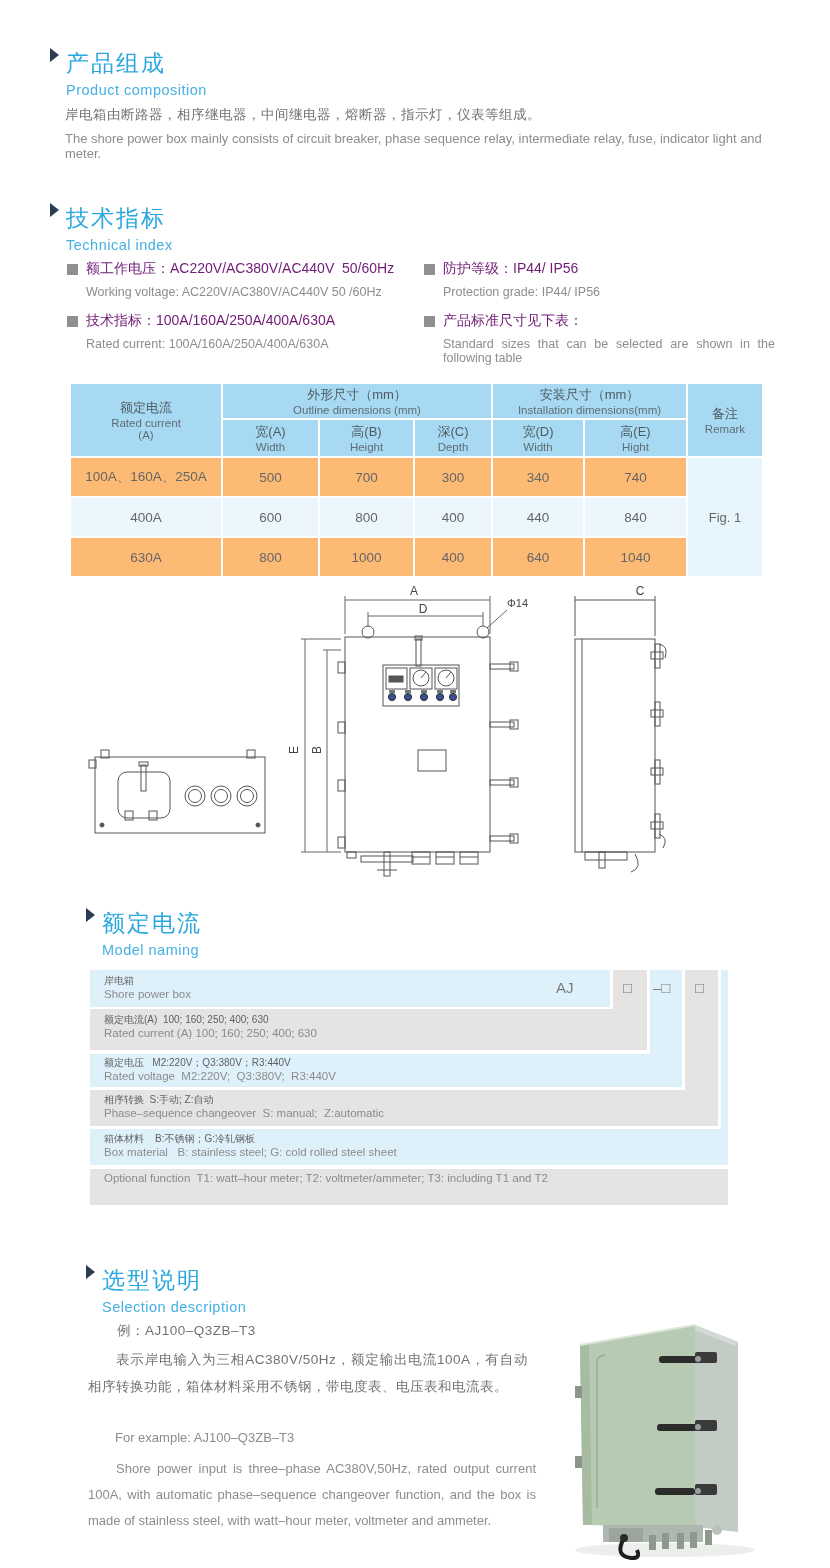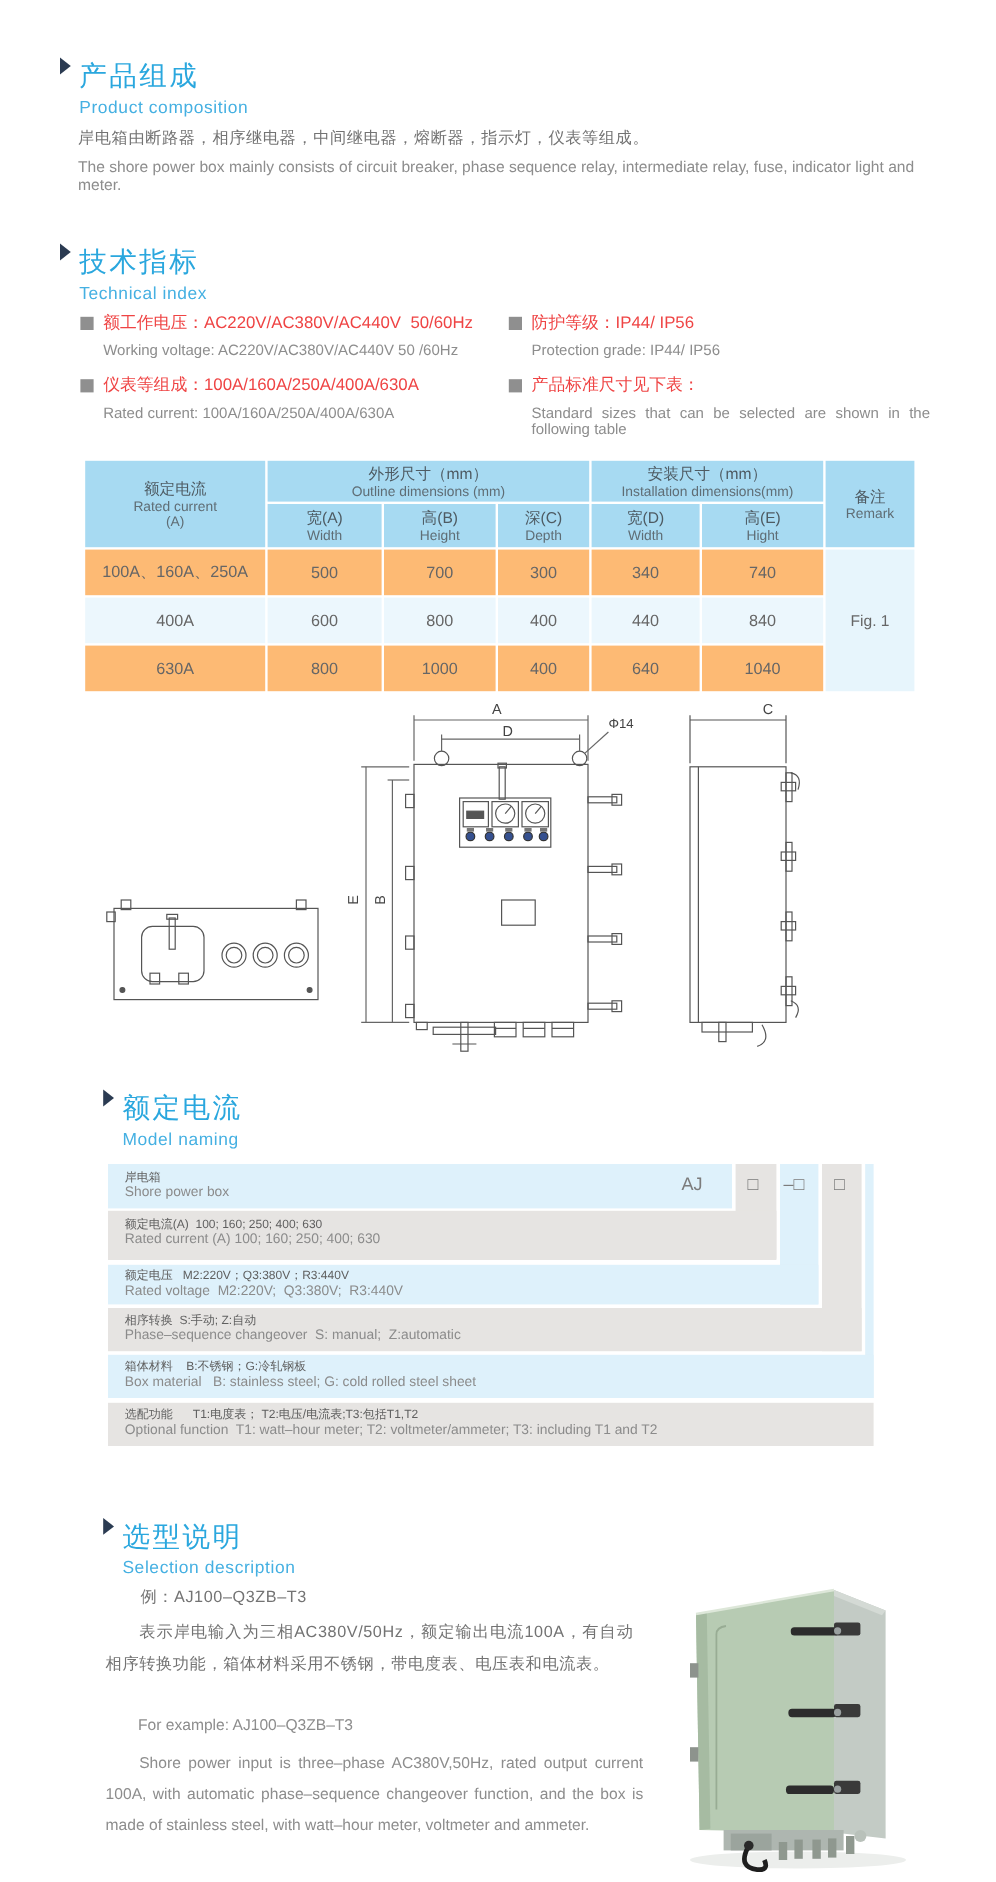--- a/index.html
+++ b/index.html
@@ -20,21 +20,21 @@
   }
   .title-cn { font-size:23px; color:#2aa7de; letter-spacing:2px; }
   .title-en { font-size:14.5px; color:#45b0e2; margin-left:16px; margin-top:3px; letter-spacing:0.5px; }
 
   .para-cn { font-size:13.5px; color:#737373; letter-spacing:0.5px; }
   .para-en { font-size:13px; color:#8d8d8d; }
 
   
   .bullet-line { position:absolute; display:flex; align-items:center; }
   .sq { width:11px; height:11px; background:#8f8f8f; margin-right:8px; flex:0 0 auto; }
-  .bullet-cn { font-size:14px; color:#ef4444; white-space:pre-wrap; }
+  .bullet-cn { font-size:14px; color:#701a75; white-space:pre-wrap; }
   .bullet-en { position:absolute; font-size:12.5px; color:#8d8d8d; white-space:pre-wrap; }
   .just { text-align:justify; }
 
   
   table.dims { position:absolute; left:69px; top:382px; border-collapse:separate; border-spacing:2px; table-layout:fixed; }
   table.dims td, table.dims th { text-align:center; vertical-align:middle; font-weight:normal; padding:2px 0; }
   .th-bg { background:#a7daf2; }
   .h-cn { display:block; font-size:13px; color:#4e5b63; }
   .h-en { display:block; font-size:11.5px; color:#5f6d75; }
   .row-a { background:#fdba74; }
@@ -81,21 +81,21 @@
   </div>
 
   <div class="bullet-line" style="left:67px; top:260px;">
     <span class="sq"></span>
     <span class="bullet-cn">额工作电压：AC220V/AC380V/AC440V  50/60Hz</span>
   </div>
   <div class="bullet-en" style="left:86px; top:285px; width:330px;">Working voltage: AC220V/AC380V/AC440V 50 /60Hz</div>
 
   <div class="bullet-line" style="left:67px; top:312px;">
     <span class="sq"></span>
-    <span class="bullet-cn">仪表等组成：100A/160A/250A/400A/630A</span>
+    <span class="bullet-cn">技术指标：100A/160A/250A/400A/630A</span>
   </div>
   <div class="bullet-en" style="left:86px; top:337px; width:330px;">Rated current: 100A/160A/250A/400A/630A</div>
 
   <div class="bullet-line" style="left:424px; top:260px;">
     <span class="sq"></span>
     <span class="bullet-cn">防护等级：IP44/ IP56</span>
   </div>
   <div class="bullet-en" style="left:443px; top:285px; width:330px;">Protection grade: IP44/ IP56</div>
 
   <div class="bullet-line" style="left:424px; top:312px;">
@@ -349,25 +349,24 @@
     </div>
     <div class="mrow bg-gray" style="top:120px; height:36px; width:628px; padding-top:3px;">
       <div class="m-cn">相序转换  S:手动; Z:自动</div>
       <div class="m-en">Phase–sequence changeover  S: manual;  Z:automatic</div>
     </div>
     <div class="mrow bg-blue" style="top:159px; height:36px; width:638px; padding-top:3px;">
       <div class="m-cn">箱体材料    B:不锈钢；G:冷轧钢板</div>
       <div class="m-en">Box material   B: stainless steel; G: cold rolled steel sheet</div>
     </div>
     <div class="mrow bg-gray" style="top:199px; height:36px; width:638px; padding-top:3px;">
-      <div class="m-cn">选配功能      T1:电度表； T2:电压/电流表;T3:包括T1,T2</div>
       <div class="m-en">Optional function  T1: watt–hour meter; T2: voltmeter/ammeter; T3: including T1 and T2</div>
     </div>
 
-    <span class="code" style="left:478px; top:9px;">AJ</span>
+    <span class="code" style="left:466px; top:9px;">AJ</span>
     <span class="code" style="left:533px; top:9px;">□</span>
     <span class="code" style="left:563px; top:9px;">–□</span>
     <span class="code" style="left:605px; top:9px;">□</span>
   </div>
 
   <div class="sec-header" style="left:86px; top:1265px;">
     <div class="sec-title">
       <span class="tri"></span>
       <span class="title-cn">选型说明</span>
     </div>

